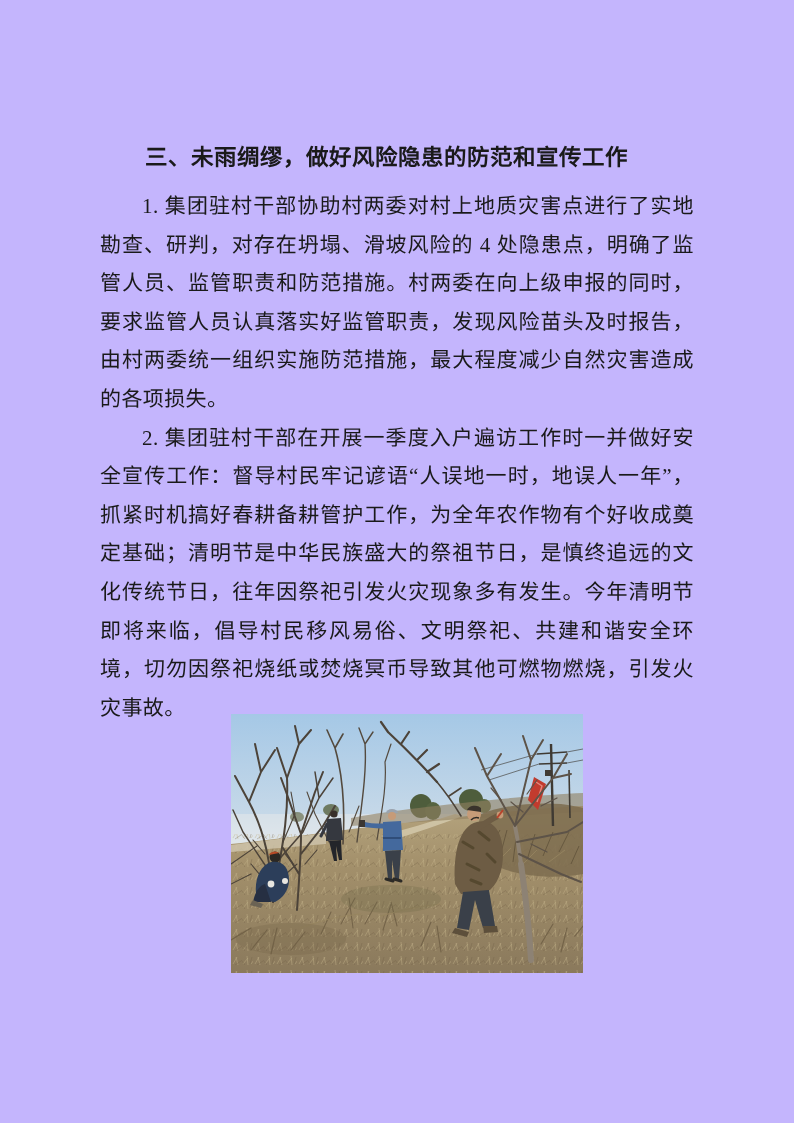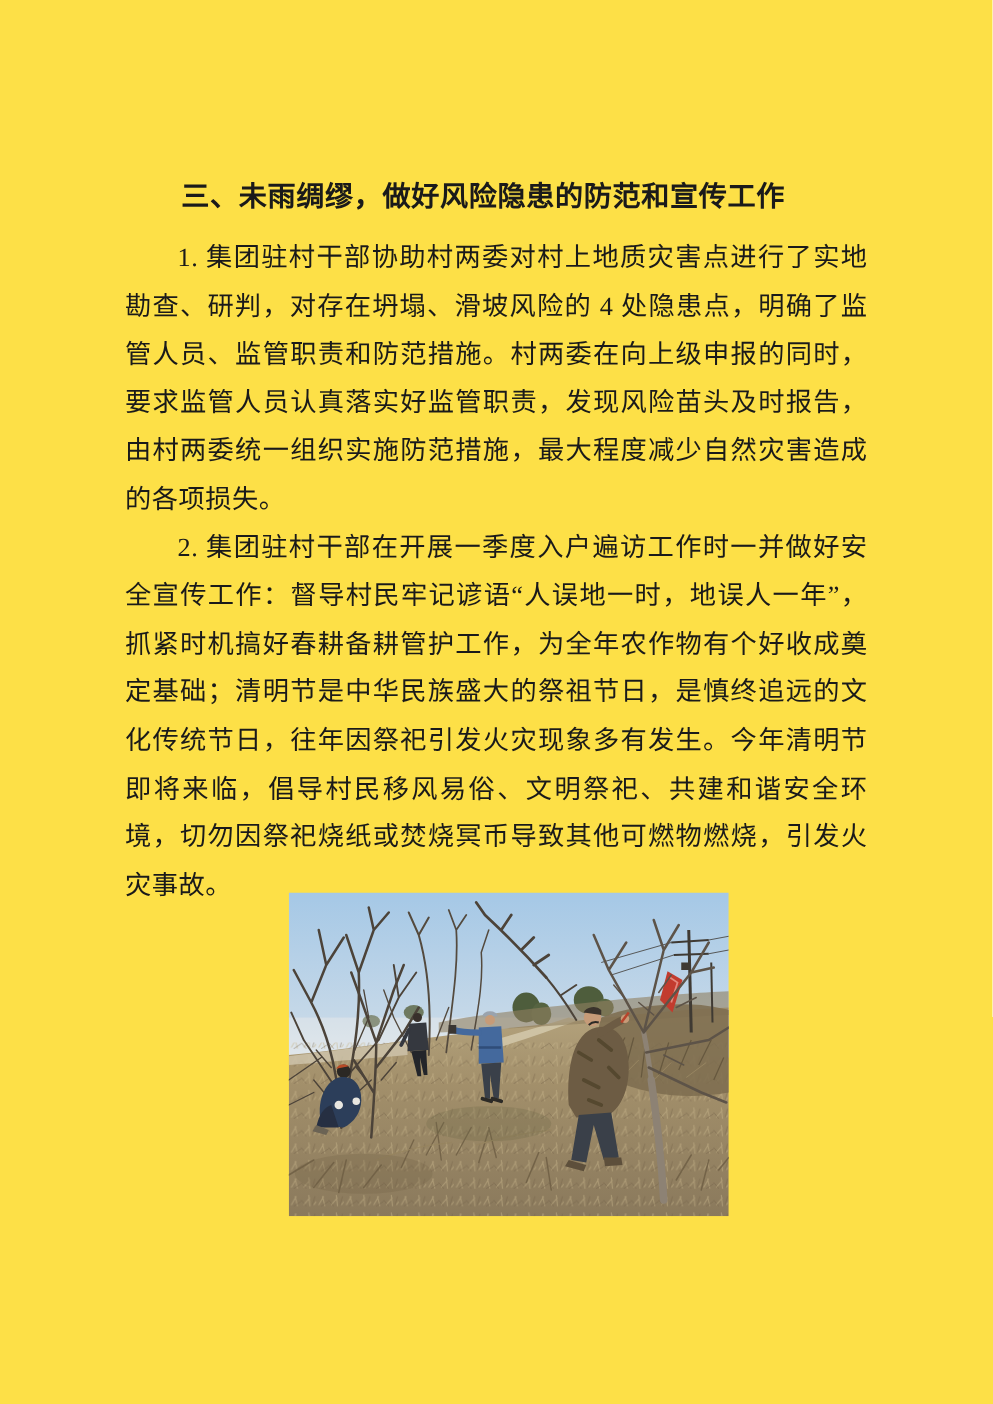--- a/index.html
+++ b/index.html
@@ -1,19 +1,19 @@
 <!DOCTYPE html>
 <html lang="zh-CN"><head>
 <meta charset="utf-8">
 <style>
   html,body{margin:0;padding:0;background:#ffffff;}
   .page{
     position:relative;
     width:794px;height:1123px;
-    background:#fde047;
+    background:#c4b5fd;
     overflow:hidden;
     font-family:"Liberation Serif","DejaVu Serif",serif;
     color:#1a1a1a;
   }
   .content{
     position:absolute;
     left:100px;top:142px;width:594px;
   }
   .heading{
     font-size:22.5px;

